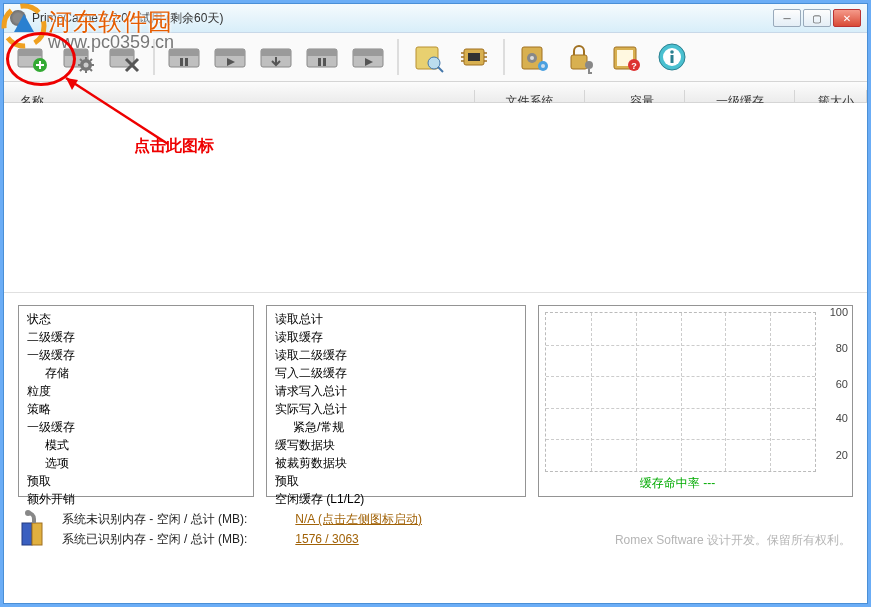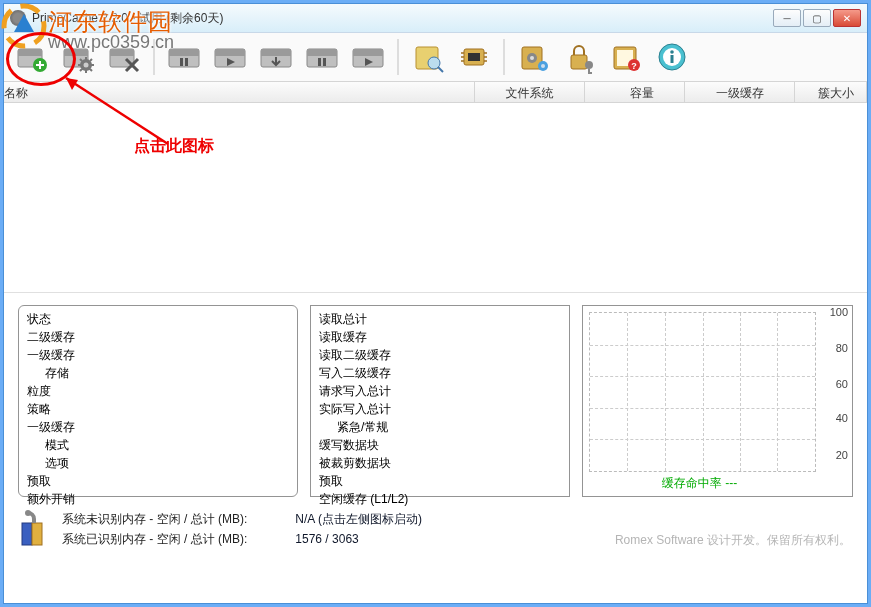--- a/index.html
+++ b/index.html
@@ -63,22 +63,23 @@
     .tsep { width: 2px; height: 36px; background: #ddd; margin: 0 3px; }
     .list-header {
       height: 22px;
       background: linear-gradient(#fcfcfc,#ececec);
       border-top: 1px solid #d5d5d5;
       border-bottom: 1px solid #d5d5d5;
       display: flex;
     }
     .lh-col {
       border-right: 1px solid #d5d5d5;
-      padding: 3px 0;
+      padding: 3px 16px;
       color: #333;
+      margin-top: 8px;
     }
     .lh-name { flex: 1; }
     .lh-fs { width: 110px; text-align: center; }
     .lh-cap { width: 100px; text-align: right; padding-right: 30px;}
     .lh-free { width: 110px; text-align: right; padding-right: 30px;}
     .lh-cluster { width: 72px; text-align: right; padding-right: 12px;}
     .list-body {
       height: 190px;
       background: #fff;
       border-bottom: 1px solid #e0e0e0;
@@ -89,21 +90,21 @@
       padding: 12px 14px 6px 14px;
       height: 210px;
     }
     .info-box {
       border: 1px solid #949494;
       padding: 4px 8px;
       background: #fff;
       font-size: 12px;
       line-height: 18px;
     }
-    .info-box.left { width: 280px; border-radius: 6px; }
+    .info-box.left { width: 236px; }
     .info-box.mid { width: 260px; }
     .info-item { white-space: nowrap; }
     .info-item.indent { padding-left: 18px; }
     .chart-box {
       flex: 1;
       border: 1px solid #949494;
       position: relative;
       background: #fff;
     }
     .chart-grid {
@@ -119,21 +120,21 @@
       display: flex;
       gap: 10px;
       align-items: flex-start;
       position: relative;
     }
     .foot-icon {
       width: 34px; height: 40px;
     }
     .foot-lines { line-height: 20px; }
     .foot-label { display: inline-block; width: 230px; color: #222; }
-    .foot-val { color: #0f172a; }
+    .foot-val { color: #a16207; text-decoration: underline; }
     .foot-copyright {
       position: absolute; right: 16px; bottom: 10px;
       color: #b5b5b5; font-size: 12px;
     }
     
     .watermark {
       position: absolute;
       top: 0; left: 0;
       width: 230px;
       pointer-events: none;

